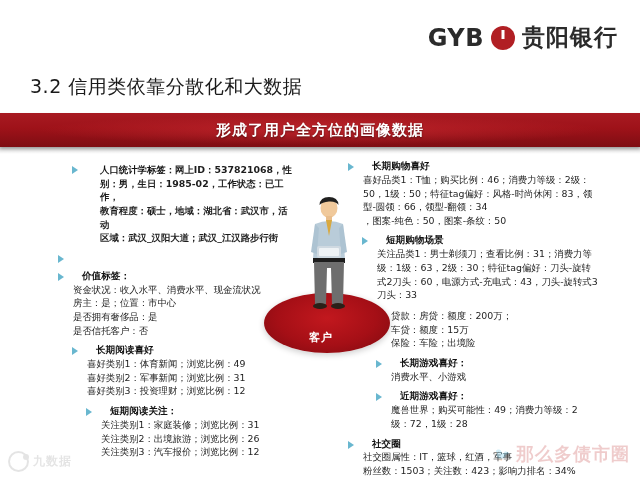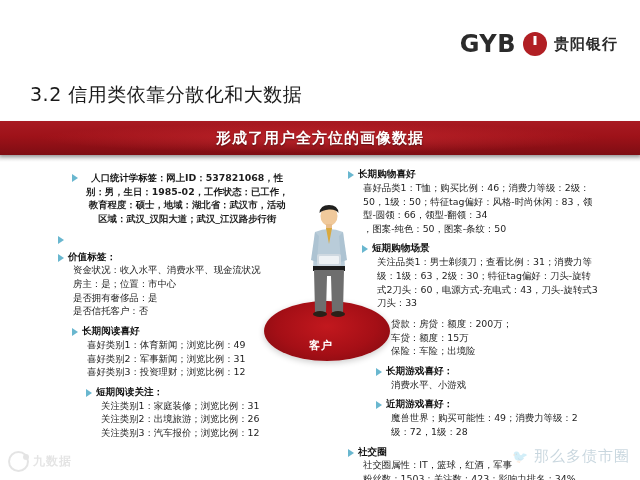--- a/index.html
+++ b/index.html
@@ -3,41 +3,41 @@
 <meta charset="utf-8">
 <title>GYB Slide</title>
 <style>
   html,body{margin:0;padding:0;}
   body{
     width:640px;height:480px;overflow:hidden;
     background:#ffffff;
     font-family:"DejaVu Sans","Liberation Sans",sans-serif;
     position:relative;
   }
-  .slide{position:absolute;inset:0;background:#fff;margin-top:8px;}
+  .slide{position:absolute;inset:0;background:#fff;}
 
   
   .logo-wrap{
     position:absolute;top:22px;right:22px;
     display:flex;align-items:center;gap:7px;
   }
   .logo-gyb{
     font-family:"DejaVu Sans","Liberation Sans",sans-serif;
     font-size:24px;font-weight:bold;color:#2b2b2b;letter-spacing:.5px;
   }
   .logo-mark{
     width:24px;height:24px;border-radius:50%;
     background:#b11f24;position:relative;flex:0 0 auto;
   }
   .logo-mark::after{
     content:"";position:absolute;left:50%;top:4px;
     width:3px;height:9px;background:#fff;transform:translateX(-50%);
   }
   .logo-cn{
-    font-size:15px;font-weight:bold;color:#2b2b2b;letter-spacing:1px;
+    font-size:23px;font-weight:bold;color:#2b2b2b;letter-spacing:1px;
   }
 
   
   .page-title{
     position:absolute;left:30px;top:74px;
     font-size:19px;font-weight:normal;color:#1a1a1a;letter-spacing:.5px;
     white-space:nowrap;
   }
 
   
@@ -61,22 +61,22 @@
     background:linear-gradient(180deg,rgba(0,0,0,.18),rgba(0,0,0,0));
   }
 
   
   .col{position:absolute;color:#1d1d1d;}
   .col-left{left:46px;top:163px;width:250px;}
   .col-right{left:348px;top:160px;width:288px;}
 
   .block{margin-bottom:7px;}
   .blk-head{
-    display:flex;align-items:flex-start;gap:4px;
-    font-size:9.6px;font-weight:bold;color:#121212;line-height:1.35;text-align:center;
+    display:flex;align-items:flex-start;gap:18px;
+    font-size:9.6px;font-weight:bold;color:#121212;line-height:1.35;
   }
   .arrow{
     flex:0 0 auto;width:0;height:0;margin-top:3px;
     border-top:4px solid transparent;border-bottom:4px solid transparent;
     border-left:6px solid #69b7cf;
   }
   .blk-body{
     font-size:9.4px;line-height:1.45;color:#1d1d1d;
     margin-left:15px;white-space:pre-line;
   }
@@ -116,21 +116,21 @@
     width:17px;height:17px;border-radius:50%;
     border:2px solid #8a8a8a;position:relative;
   }
   .wm-left-mark::after{
     content:"";position:absolute;right:-2px;top:1px;width:6px;height:6px;
     border-radius:50%;background:#8a8a8a;
   }
   .wm-left-text{font-size:12px;font-weight:bold;color:#8a8a8a;letter-spacing:1px;}
   .wm-right{right:10px;bottom:14px;display:flex;align-items:center;gap:5px;}
   .wm-bird{font-size:13px;color:#9a9a9a;}
-  .wm-right-text{font-size:15px;font-weight:normal;color:#0c4a6e;letter-spacing:1px;}
+  .wm-right-text{font-size:18px;font-weight:bold;color:#b91c1c;letter-spacing:1px;}
 </style>
 </head>
 <body>
 
 <div class="slide">
 
   <div class="logo-wrap">
     <span class="logo-gyb">GYB</span>
     <span class="logo-mark"></span>
     <span class="logo-cn">贵阳银行</span>

